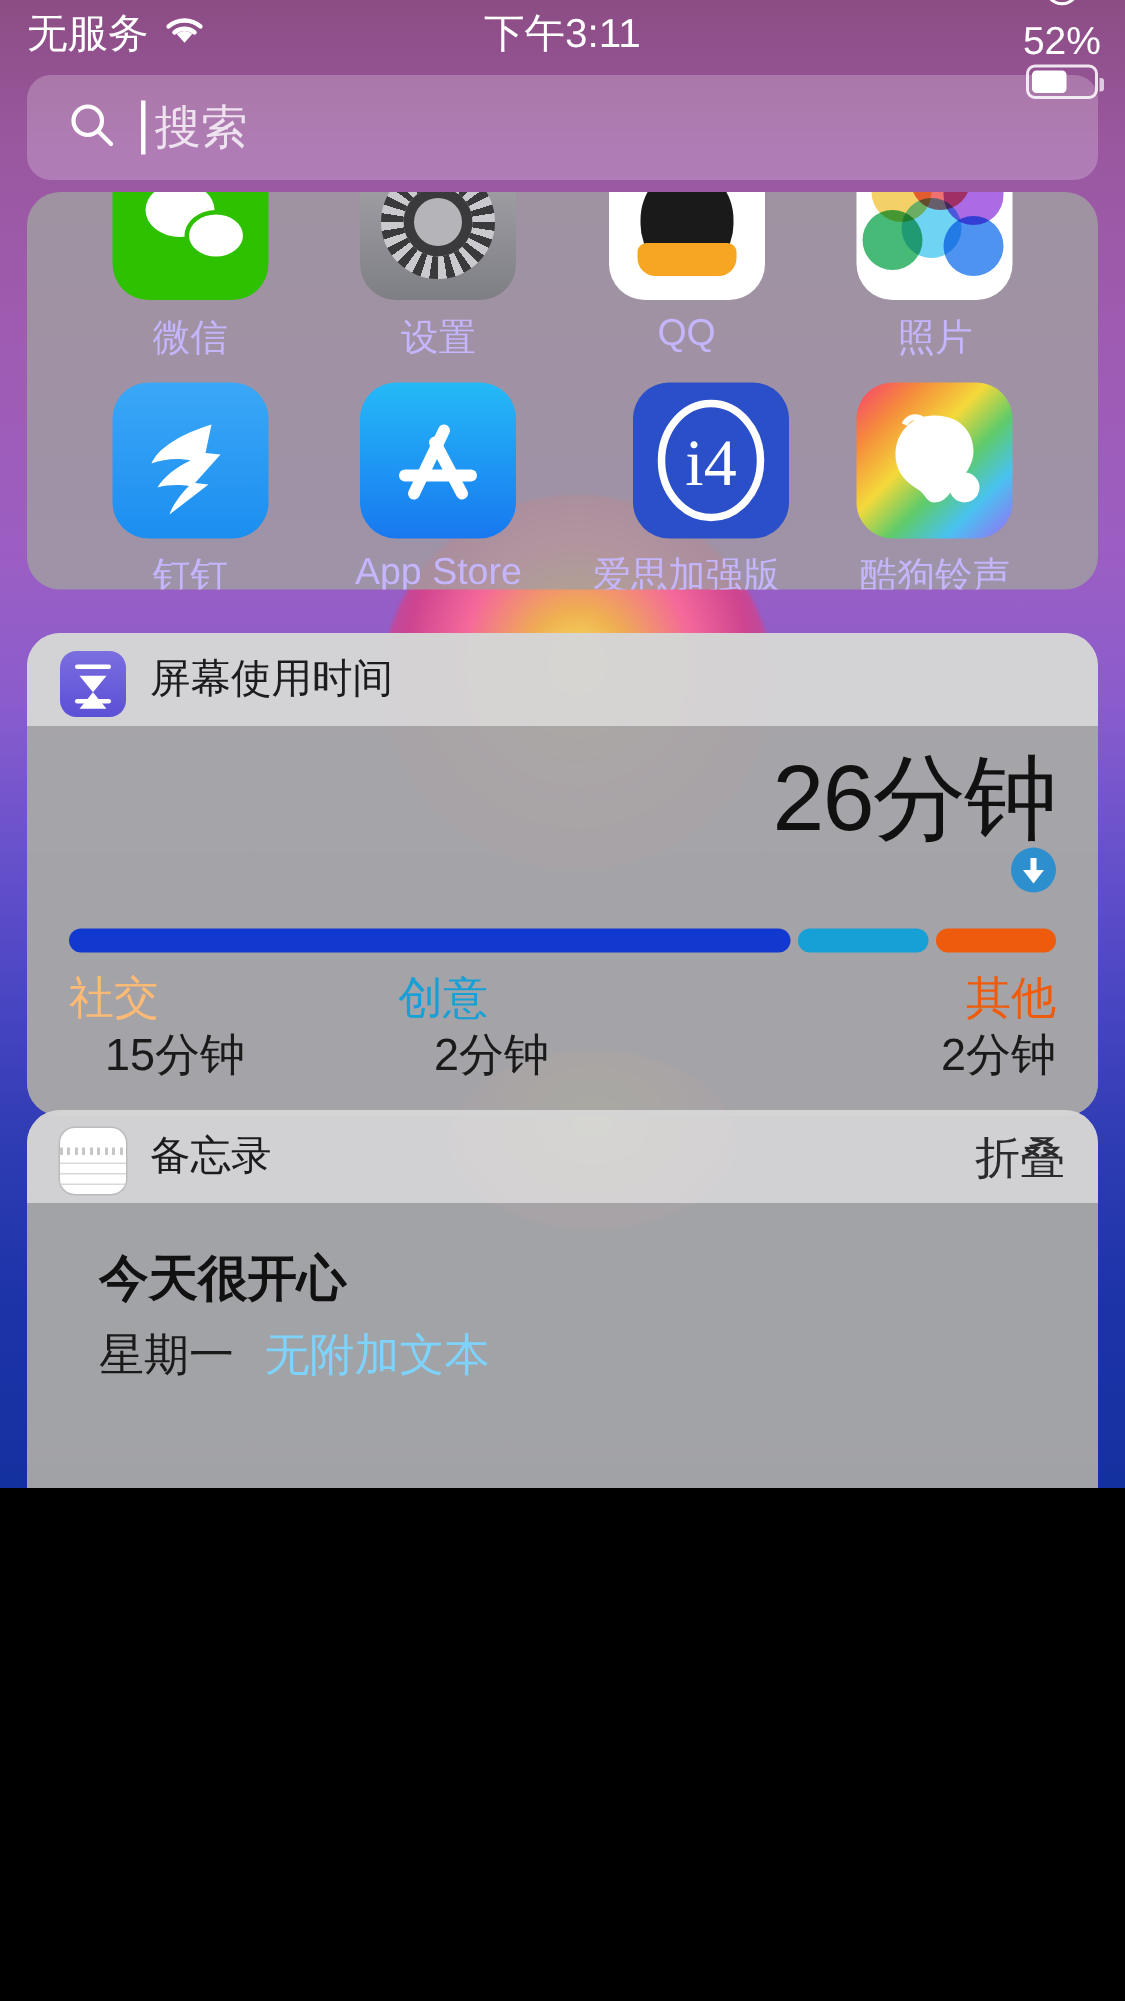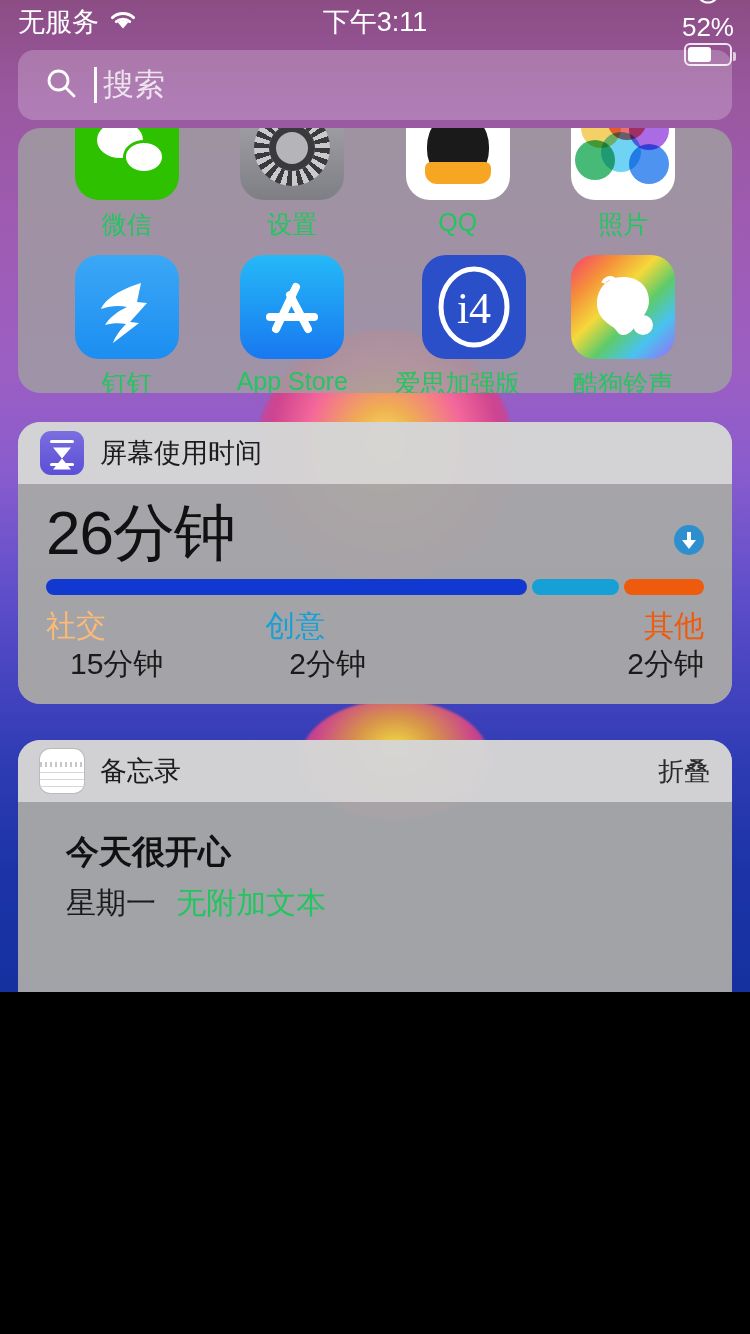--- a/index.html
+++ b/index.html
@@ -214,33 +214,32 @@
     width: 714px;
     border-radius: 22px;
     overflow: hidden;
     background: rgba(200,200,200,0.82);
     z-index: 20;
   }
   .w-header {
     height: 62px;
     background: rgba(214,214,214,0.88);
     display: flex;
-    align-items: center;
-    padding: 0 22px;
+    padding: 12px 22px;
     box-sizing: border-box;
   }
   .w-header .w-title {
     font-size: 27px;
     color: #1c1c1e;
     margin-left: 16px;
     font-weight: 400;
   }
   .w-header .w-action {
     margin-left: auto;
-    font-size: 26px;
+    font-size: 30px;
     color: #2b2b2d;
   }
   .w-body {
     background: rgba(160,160,160,0.80);
   }
 
   
   #widget-apps {
     top: 128px;
     height: 265px;
@@ -261,21 +260,21 @@
   .app-ico {
     width: 104px;
     height: 104px;
     border-radius: 24px;
     position: relative;
     overflow: hidden;
   }
   .app-lbl {
     margin-top: 8px;
     font-size: 25px;
-    color: #22c55e;
+    color: #c4b5fd;
     white-space: nowrap;
   }
   .approw2 { margin-top: 14px; }
 
   
   .ico-wechat { background: #2dc100; }
   .ico-wechat .bub1 {
     position: absolute; left: 22px; top: 26px;
     width: 46px; height: 36px; background: #fff; border-radius: 50%;
   }
@@ -371,20 +370,21 @@
     width: 24px; height: 3px; background: #fff; border-radius: 2px;
   }
   .st-icon .cap1 { top: 9px; }
   .st-icon .cap2 { bottom: 9px; }
 
   .st-body { padding: 16px 28px 22px 28px; }
   .st-row1 {
     display: flex;
     align-items: flex-end;
     justify-content: space-between;
+    flex-direction: column;
   }
   .st-total {
     font-size: 62px;
     color: #111;
     line-height: 1.05;
     letter-spacing: -1px;
   }
   .st-compare {
     display: flex;
     align-items: center;
@@ -448,21 +448,21 @@
   .notes-icon .ln {
     position: absolute; left: 0; right: 0; height: 1px; background: #d8d8d8;
   }
   .notes-icon .l1 { top: 23px; }
   .notes-icon .l2 { top: 30px; }
   .notes-icon .l3 { top: 37px; }
 
   .notes-body { padding: 28px 48px 0 48px; min-height: 196px; }
   .note-title { font-size: 33px; font-weight: bold; color: #111; }
   .note-sub { font-size: 30px; margin-top: 8px; color: #1a1a1a; }
-  .note-sub .gray { color: #22c55e; margin-left: 12px; }
+  .note-sub .gray { color: #7dd3fc; margin-left: 12px; }
 
   .notes-tools {
     border-top: 1px solid rgba(255,255,255,0.45);
     height: 96px;
     display: flex;
     align-items: center;
     justify-content: space-around;
     padding: 0 36px;
     box-sizing: border-box;
   }

